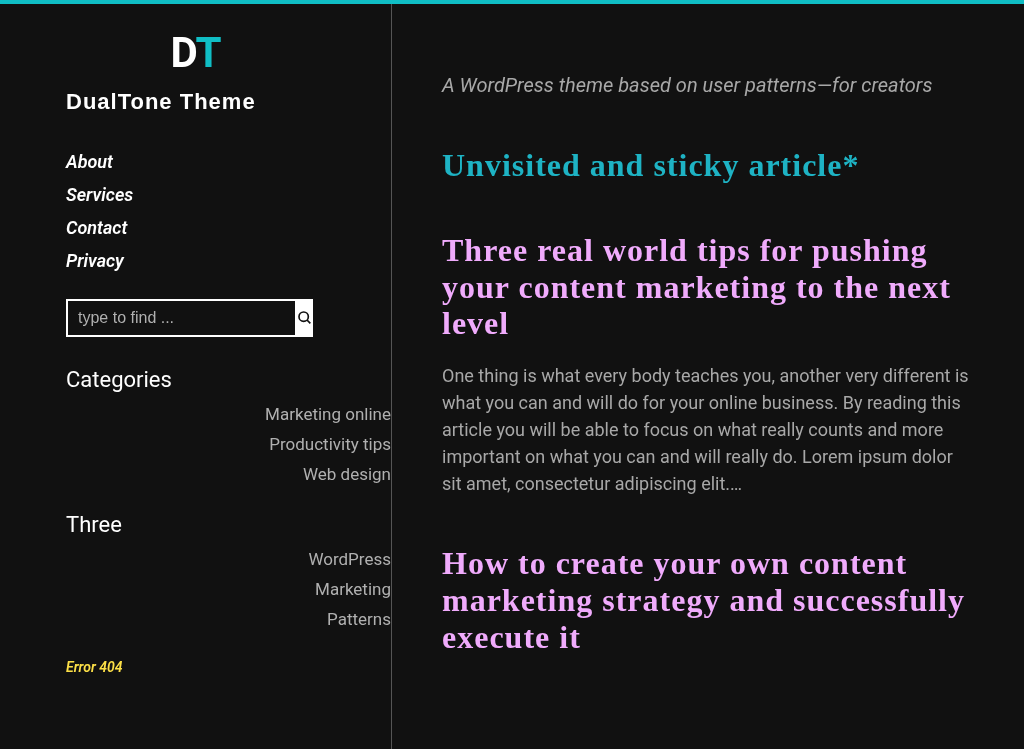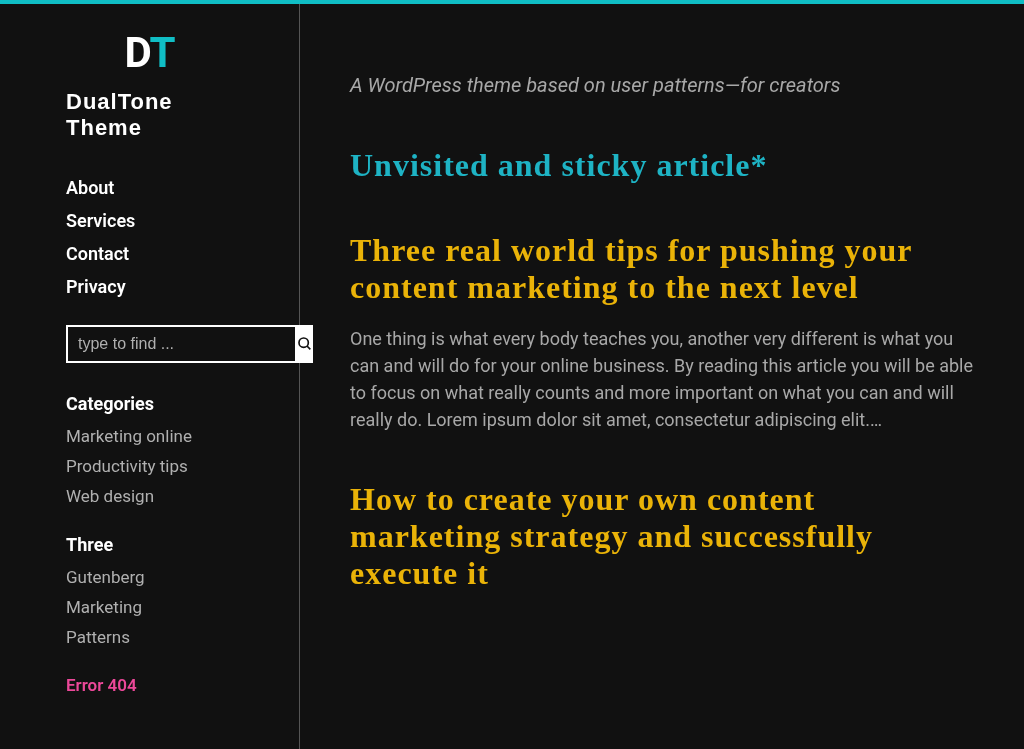--- a/index.html
+++ b/index.html
@@ -17,21 +17,21 @@
     }
     .top-bar {
       height: 4px;
       background: #10bec5;
     }
     .container {
       display: flex;
       height: calc(100% - 4px);
     }
     .sidebar {
-      width: 300px;
+      width: 392px;
       padding: 24px 0 8px 66px;
       border-right: 1px solid #555555;
     }
     .logo {
       text-align: center;
       font-size: 42px;
       font-weight: bold;
       margin-bottom: 12px;
       padding-right: 66px;
       letter-spacing: -1px;
@@ -57,20 +57,21 @@
       margin-bottom: 28px;
     }
     .nav-menu li {
       margin-bottom: 12px;
     }
     .nav-menu a {
       color: #ffffff;
       text-decoration: none;
       font-size: 18px;
       font-weight: 600;
+      font-style: italic;
     }
     .search-wrap {
       display: flex;
       margin-bottom: 30px;
       width: 234px;
     }
     .search-input {
       flex: 1;
       background: transparent;
       border: 2px solid #ffffff;
@@ -86,41 +87,43 @@
       width: 34px;
       background: #ffffff;
       border: none;
       cursor: pointer;
       display: flex;
       align-items: center;
       justify-content: center;
     }
     .section-heading {
       color: #ffffff;
-      font-size: 18px;
-      font-weight: 700;
+      font-size: 22px;
+      font-weight: 400;
       margin-bottom: 12px;
     }
     .cat-list, .tag-list {
       list-style: none;
       margin-bottom: 28px;
     }
     .cat-list li, .tag-list li {
       margin-bottom: 10px;
+      text-align: right;
     }
     .cat-list a, .tag-list a {
       color: #b0b0b0;
       text-decoration: none;
       font-size: 17px;
     }
     .error-link {
-      color: #ec4899;
-      font-size: 17px;
+      color: #fde047;
+      font-size: 14px;
       font-weight: 600;
       text-decoration: none;
+      font-style: italic;
     }
     .main {
       flex: 1;
       padding: 26px 50px 0 50px;
       overflow: hidden;
     }
     .tagline {
       font-style: italic;
       color: #a8a8a8;
       font-size: 20px;
@@ -139,21 +142,21 @@
       letter-spacing: 1px;
       font-stretch: expanded;
     }
     .article-title a {
       text-decoration: none;
     }
     .title-unvisited a {
       color: #1eb3c4;
     }
     .title-visited a {
-      color: #eab308;
+      color: #f0abfc;
     }
     .excerpt {
       color: #a8a8a8;
       font-size: 18px;
       line-height: 1.5;
     }
   </style>
 </head>
 <body>
 
@@ -184,21 +187,21 @@
 
     <div class="section-heading">Categories</div>
     <ul class="cat-list">
       <li><a href="#">Marketing online</a></li>
       <li><a href="#">Productivity tips</a></li>
       <li><a href="#">Web design</a></li>
     </ul>
 
     <div class="section-heading">Three</div>
     <ul class="tag-list">
-      <li><a href="#">Gutenberg</a></li>
+      <li><a href="#">WordPress</a></li>
       <li><a href="#">Marketing</a></li>
       <li><a href="#">Patterns</a></li>
     </ul>
 
     <a href="#" class="error-link">Error 404</a>
   </aside>
 
   <main class="main">
     <p class="tagline">A WordPress theme based on user patterns—for creators</p>
 

